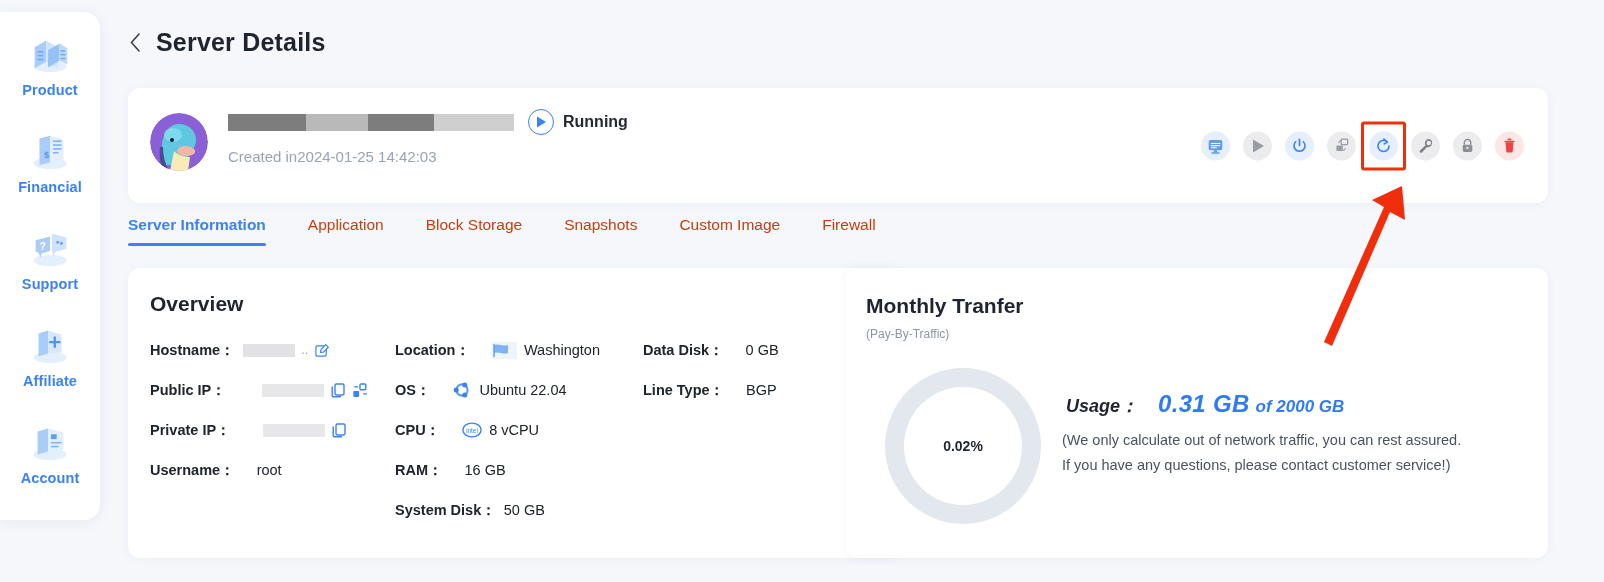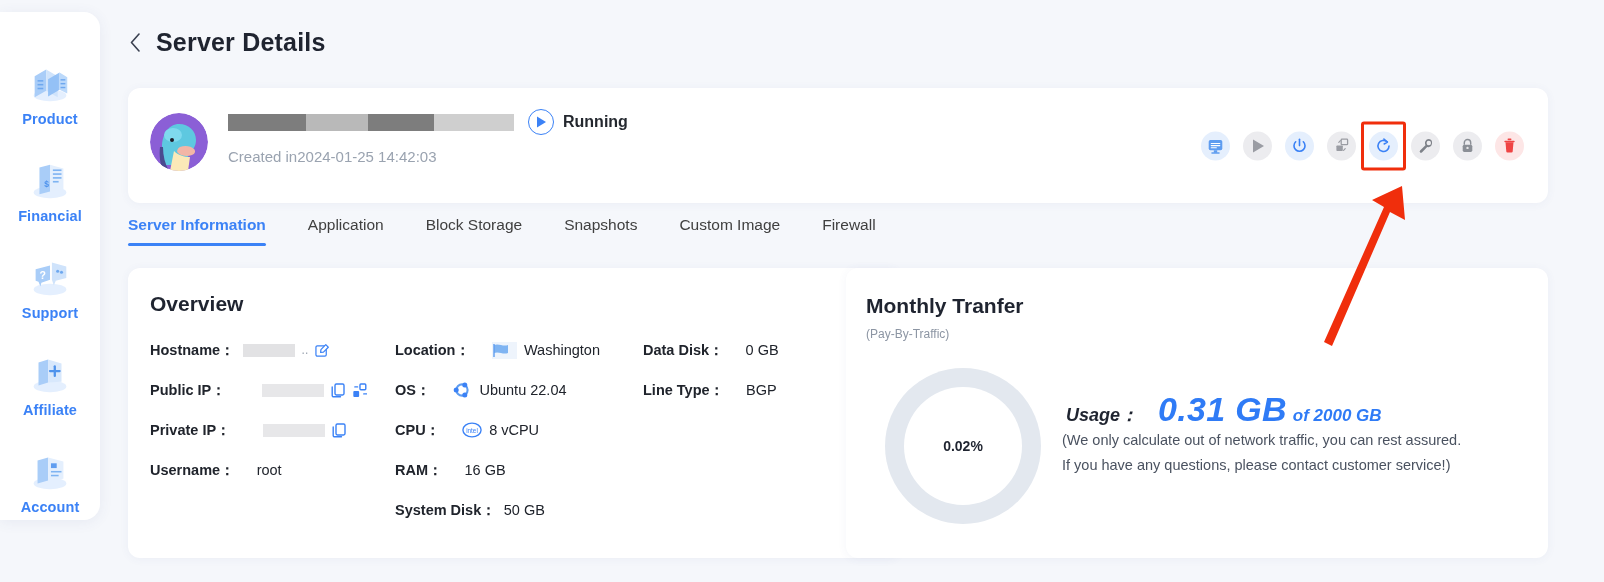--- a/index.html
+++ b/index.html
@@ -17,21 +17,21 @@
     width: 100px; height: 508px;
     background: #ffffff;
     border-radius: 0 16px 16px 0;
     box-shadow: 0 2px 14px rgba(60,80,140,.08);
     padding-top: 18px;
     display: flex; flex-direction: column; align-items: center;
   }
   .nav-item {
     width: 100%; height: 97px;
     display: flex; flex-direction: column;
-    align-items: center; justify-content: flex-end;
+    align-items: center; justify-content: flex-start;
     cursor: pointer; gap: 6px;
   }
   .nav-icon { width: 46px; height: 46px; display: block; }
   .nav-label {
     font-size: 14.5px; font-weight: 700; color: #3b82f6;
     letter-spacing: .1px;
   }
 
   
   .page-header {
@@ -109,21 +109,21 @@
     border: 3px solid #f02e0c; border-radius: 3px;
     pointer-events: none;
   }
 
   
   .tabs {
     position: absolute; left: 128px; top: 216px;
     display: flex; align-items: flex-end; gap: 0;
   }
   .tab {
-    font-size: 15.5px; color: #404040; font-weight: 400;
+    font-size: 15.5px; color: #c2410c; font-weight: 400;
     padding: 0 0 12px 0; margin-right: 42px;
     cursor: pointer; position: relative; white-space: nowrap;
   }
   .tab.active { color: #3b82f6; font-weight: 700; }
   .tab.active::after {
     content: ""; position: absolute; left: 0; right: 0; bottom: 0;
     height: 3px; background: #3b82f6; border-radius: 2px;
   }
 
   
@@ -173,21 +173,21 @@
   }
   .donut-label {
     position: relative; z-index: 2;
     font-size: 14px; font-weight: 700; color: #1f2430;
   }
   .usage-row {
     position: absolute; left: 220px; top: 122px;
     display: flex; align-items: baseline; gap: 20px; font-style: italic;
   }
   .usage-label { font-size: 18px; font-weight: 700; color: #1f2430; }
-  .usage-big { font-size: 34px; font-weight: 700; color: #2f7bf6; letter-spacing: .3px; }
+  .usage-big { font-size: 24px; font-weight: 700; color: #2f7bf6; letter-spacing: .3px; }
   .usage-of { font-size: 17px; font-weight: 700; color: #2f7bf6; margin-left: 6px; }
   .notice {
     position: absolute; left: 216px; top: 160px; width: 470px;
     font-size: 14.5px; line-height: 25px; color: #4a5260;
   }
 
   
   .arrow-svg {
     position: absolute; left: 1310px; top: 150px;
     width: 130px; height: 200px; pointer-events: none;

